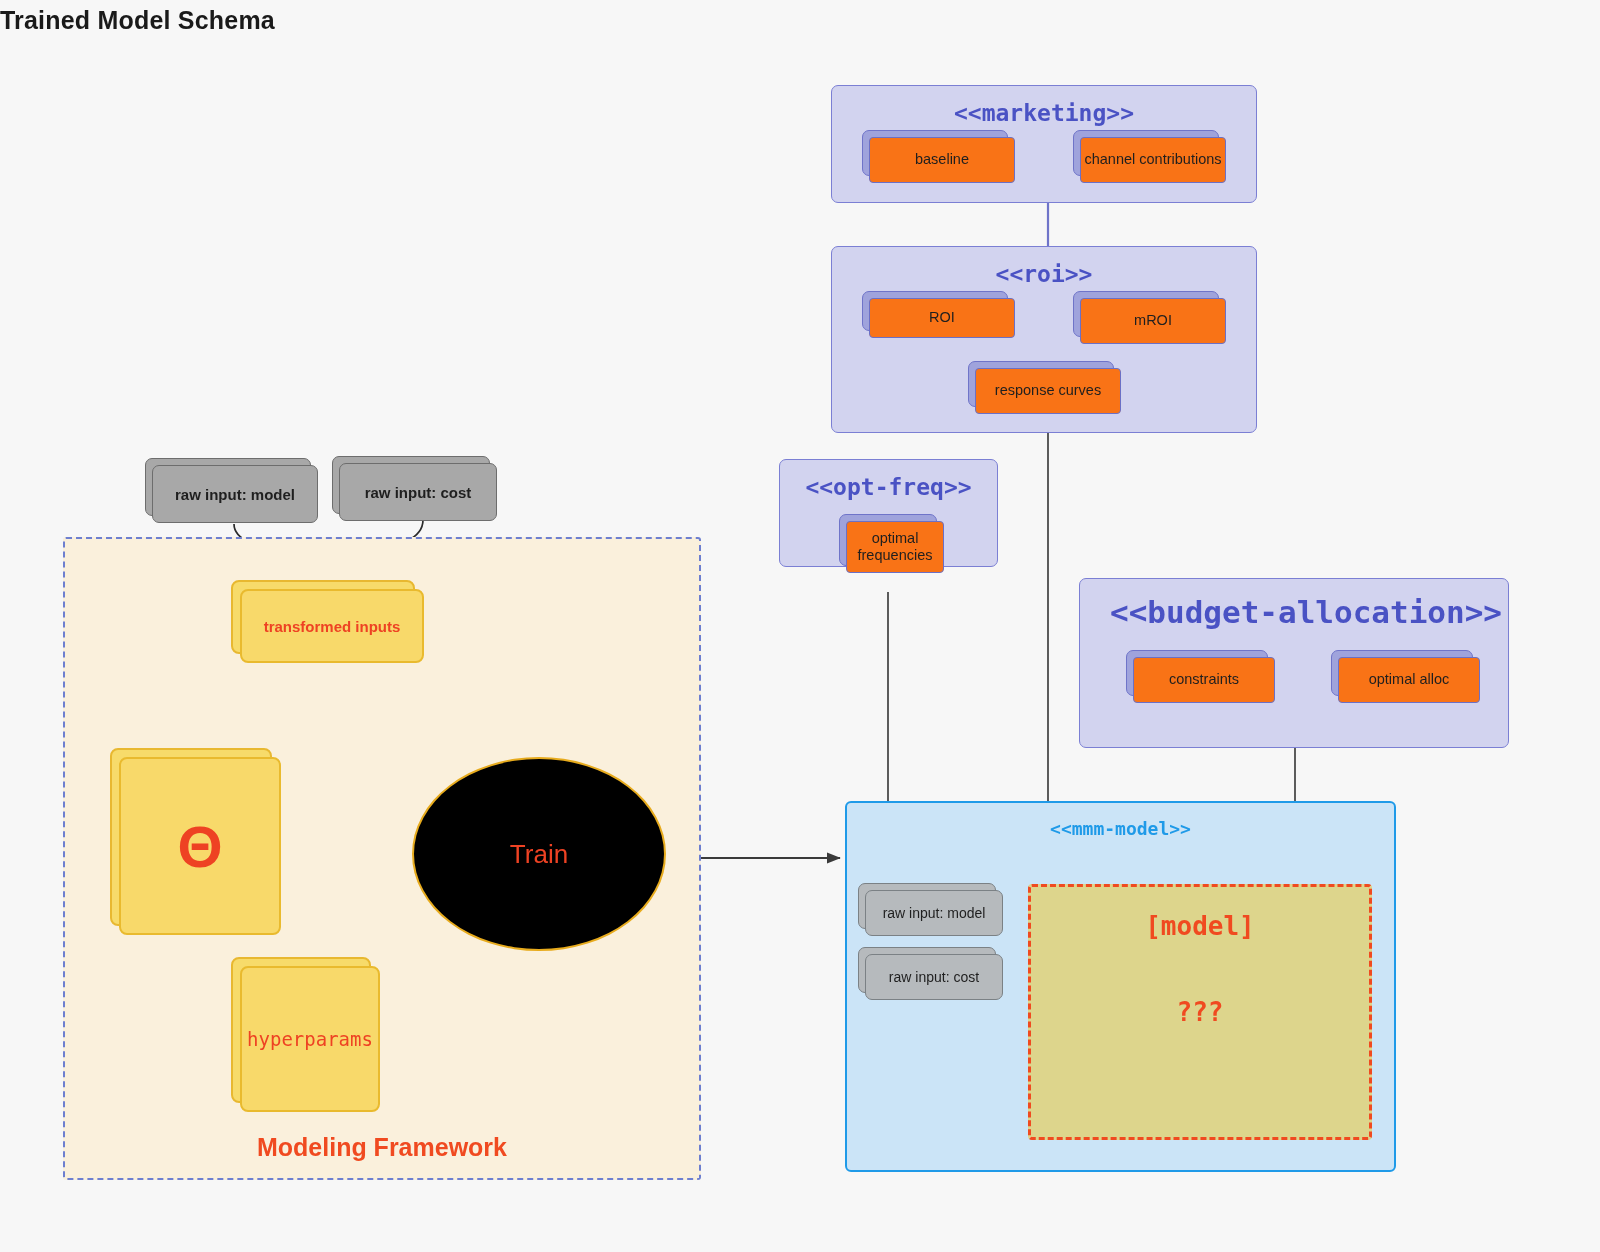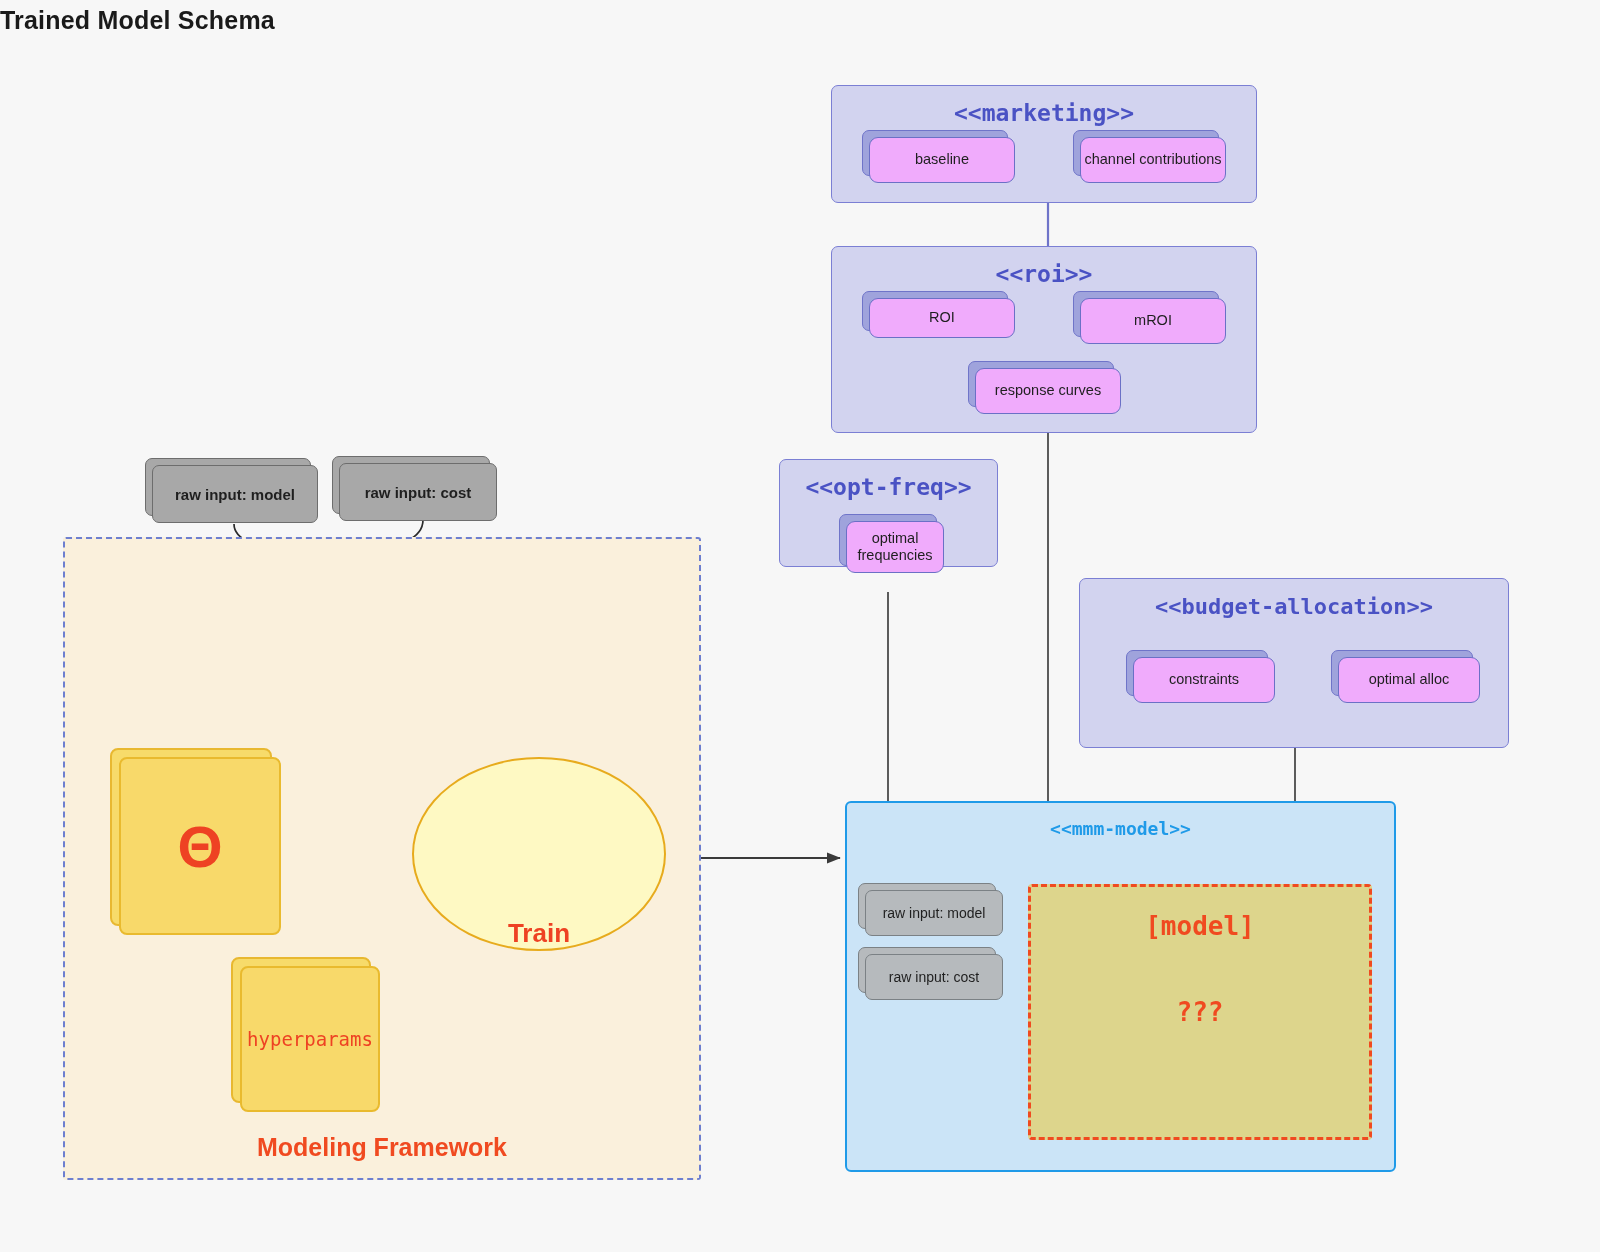--- a/index.html
+++ b/index.html
@@ -37,21 +37,21 @@
   .node{
     position:absolute;
   }
   .node .shadow{
     position:absolute;left:-7px;top:-7px;width:100%;height:100%;
     background:#9fa3dc;border:1.5px solid #6f74c9;border-radius:7px;
     box-sizing:border-box;
   }
   .node .face{
     position:absolute;left:0;top:0;width:100%;height:100%;
-    background:#f0abfc;border:1.6px solid #6b70c6;border-radius:9px;
+    background:#f97316;border:1.6px solid #6b70c6;border-radius:4px;
     box-sizing:border-box;
     display:flex;align-items:center;justify-content:center;
     font-size:14.5px;color:#1f1f1f;line-height:1.18;text-align:center;
     font-family:"Liberation Sans",sans-serif;
   }
 
   
   .gnode{position:absolute;}
   .gnode .shadow{
     position:absolute;left:-7px;top:-7px;width:100%;height:100%;
@@ -108,23 +108,23 @@
     border:2px dashed #6d7fd0;
     border-radius:3px;
   }
   #framework-label{
     position:absolute;left:0;width:100%;text-align:center;
     font-size:25px;font-weight:bold;color:#f04a20;
   }
 
   
   #train-ellipse{
-    background:#fef9c3;border:2px solid #e7ab1d;border-radius:50%;
-    display:flex;align-items:flex-end;justify-content:center;
-    font-size:26px;font-weight:bold;color:#ee4223;
+    background:#000000;border:2px solid #e7ab1d;border-radius:50%;
+    display:flex;align-items:center;justify-content:center;
+    font-size:26px;font-weight:normal;color:#ee4223;
   }
 
   svg.overlay{position:absolute;left:0;top:0;width:1600px;height:1252px;pointer-events:none;}
 </style>
 </head>
 <body>
 
 <div id="stage">
 
   <div class="abs" id="title">Trained Model Schema</div>
@@ -214,21 +214,21 @@
 
   <div class="abs pkg" id="pkg-optfreq" style="left:779px;top:459px;width:219px;height:108px;padding-left:48px;">
     <div class="pkg-title" style="top:14px;font-size:23px;">&lt;&lt;opt-freq&gt;&gt;</div>
   </div>
   <div class="node" style="left:846px;top:521px;width:98px;height:52px;">
     <div class="shadow"></div>
     <div class="face">optimal frequencies</div>
   </div>
 
   <div class="abs pkg" id="pkg-budget" style="left:1079px;top:578px;width:430px;height:170px;">
-    <div class="pkg-title" style="top:15px;font-size:22px;">&lt;&lt;budget-allocation&gt;&gt;</div>
+    <div class="pkg-title" style="top:15px;font-size:31px;padding-left:12px;">&lt;&lt;budget-allocation&gt;&gt;</div>
   </div>
   <div class="node" style="left:1133px;top:657px;width:142px;height:46px;">
     <div class="shadow"></div>
     <div class="face">constraints</div>
   </div>
   <div class="node" style="left:1338px;top:657px;width:142px;height:46px;">
     <div class="shadow"></div>
     <div class="face">optimal alloc</div>
   </div>
 
@@ -254,20 +254,24 @@
   </div>
   <div class="gnode" style="left:339px;top:463px;width:158px;height:58px;">
     <div class="shadow"></div>
     <div class="face">raw input: cost</div>
   </div>
 
   <div class="abs" id="framework" style="left:63px;top:537px;width:638px;height:643px;">
     <div id="framework-label" style="top:594px;">Modeling Framework</div>
   </div>
 
+  <div class="ynode" style="left:240px;top:589px;width:184px;height:74px;">
+    <div class="shadow"></div>
+    <div class="face" style="font-size:15px;font-weight:bold;">transformed inputs</div>
+  </div>
 
   <div class="ynode" style="left:119px;top:757px;width:162px;height:178px;">
     <div class="shadow"></div>
     <div class="face" style="font-size:58px;font-weight:bold;">Θ</div>
   </div>
 
   <div class="ynode" style="left:240px;top:966px;width:140px;height:146px;">
     <div class="shadow"></div>
     <div class="face" style="font-size:19px;font-family:'DejaVu Sans Mono','Liberation Mono',monospace;">hyperparams</div>
   </div>

